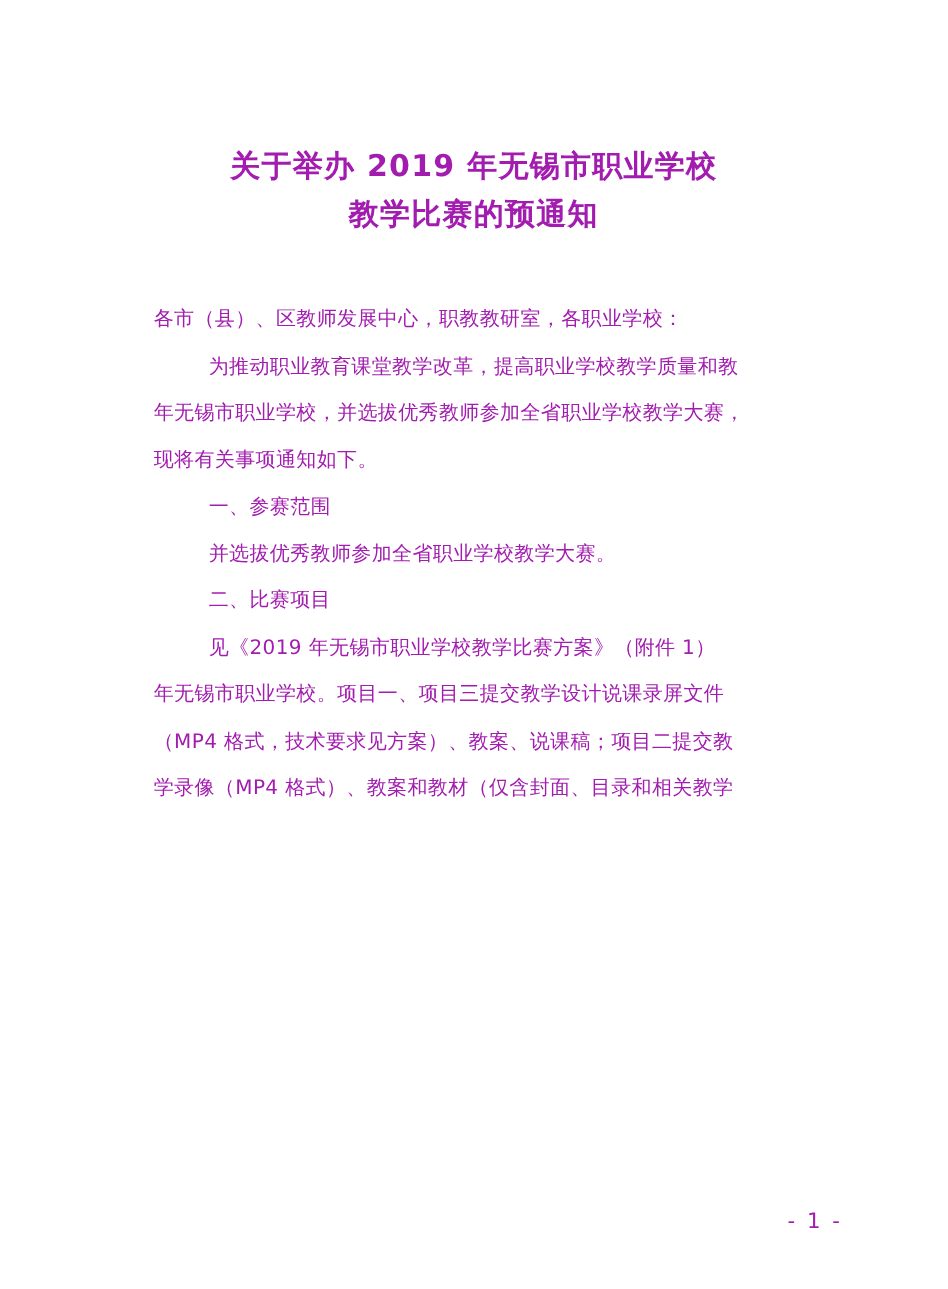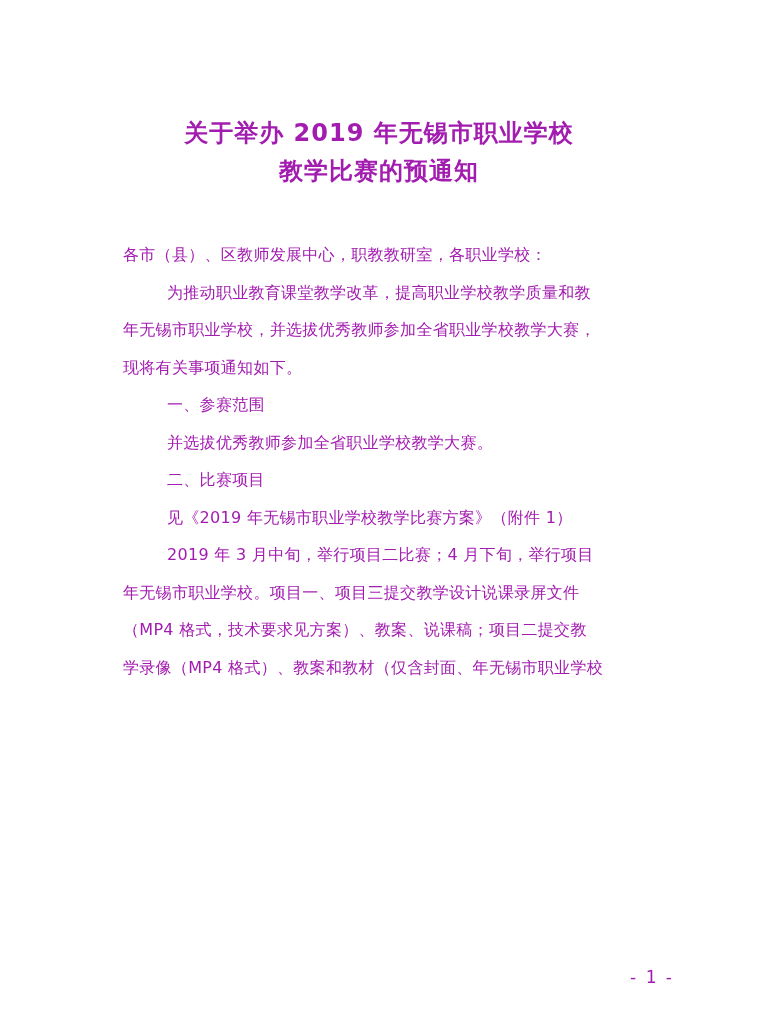--- a/index.html
+++ b/index.html
@@ -66,21 +66,20 @@
 
   <div class="doc-body">
     <div class="line">各市（县）、区教师发展中心，职教教研室，各职业学校：</div>
     <div class="line indent">为推动职业教育课堂教学改革，提高职业学校教学质量和教</div>
     <div class="line">年无锡市职业学校，并选拔优秀教师参加全省职业学校教学大赛，</div>
     <div class="line">现将有关事项通知如下。</div>
     <div class="line indent">一、参赛范围</div>
     <div class="line indent">并选拔优秀教师参加全省职业学校教学大赛。</div>
     <div class="line indent">二、比赛项目</div>
     <div class="line indent">见《2019 年无锡市职业学校教学比赛方案》（附件 1）</div>
-    <div class="line indent">2019 年 3 月中旬，举行项目二比赛；4 月下旬，举行项目</div>
     <div class="line">年无锡市职业学校。项目一、项目三提交教学设计说课录屏文件</div>
     <div class="line">（MP4 格式，技术要求见方案）、教案、说课稿；项目二提交教</div>
-    <div class="line">学录像（MP4 格式）、教案和教材（仅含封面、年无锡市职业学校</div>
+    <div class="line">学录像（MP4 格式）、教案和教材（仅含封面、目录和相关教学</div>
   </div>
 
   <div class="page-number">- 1 -</div>
 
 </div>
 
 </body></html>

